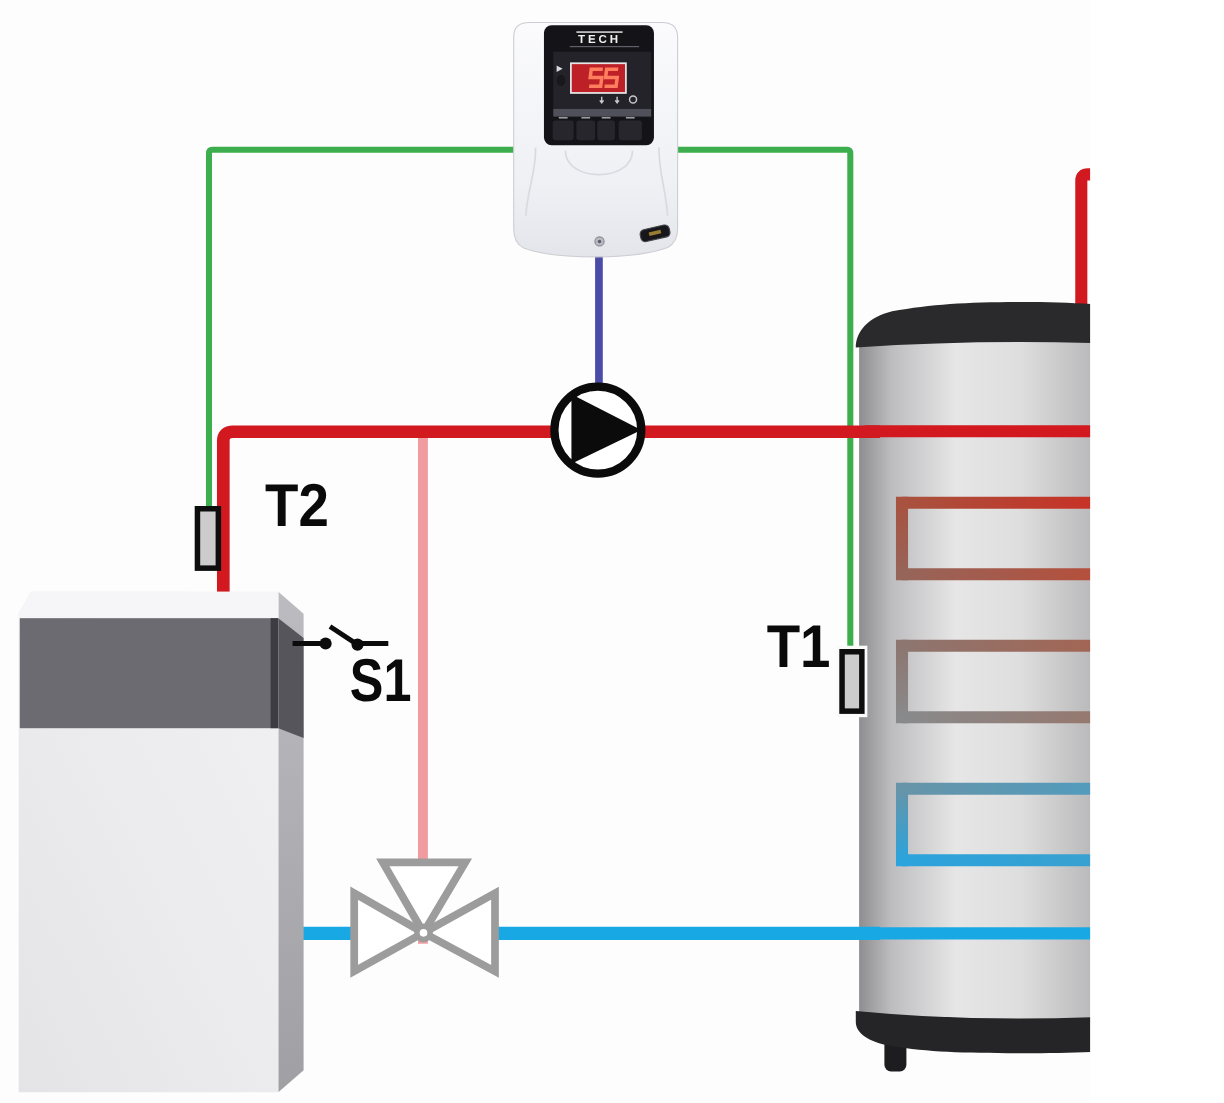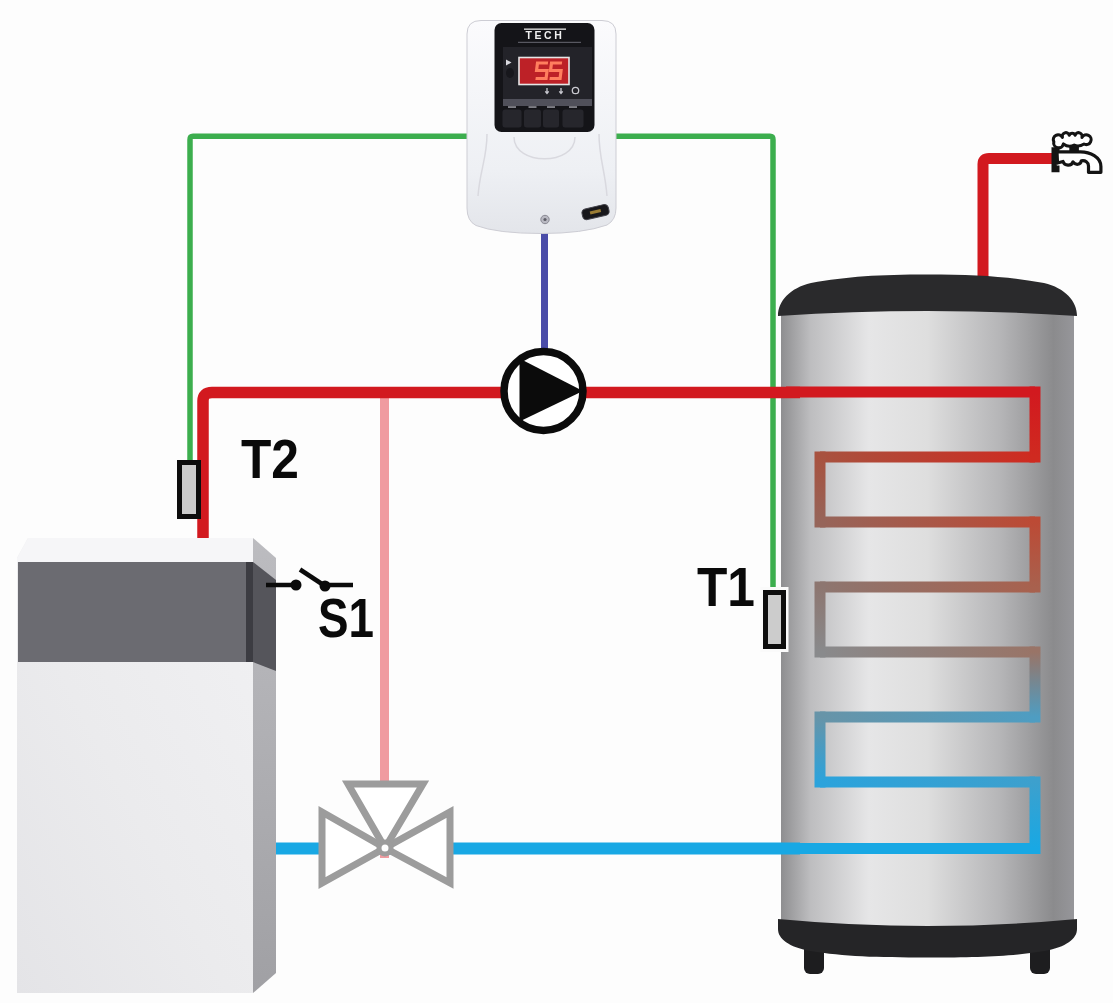--- a/index.html
+++ b/index.html
@@ -1,16 +1,16 @@
 <!DOCTYPE html>
 <html><head>
 <meta charset="utf-8">
 <style>
   html,body{margin:0;padding:0;background:#ffffff;}
-  .stage{position:relative;width:1113px;height:1003px;overflow:hidden;
+  .stage{position:relative;width:991px;height:1003px;overflow:hidden;
          font-family:"Liberation Sans",sans-serif;}
   svg{display:block;}
   *{-webkit-font-smoothing:antialiased;}
 </style>
 </head>
 <body>
 <div class="stage">
 <svg width="1113" height="1003" viewBox="0 0 1113 1003">
 <defs>
   <linearGradient id="tankBody" x1="0" y1="0" x2="1" y2="0">

